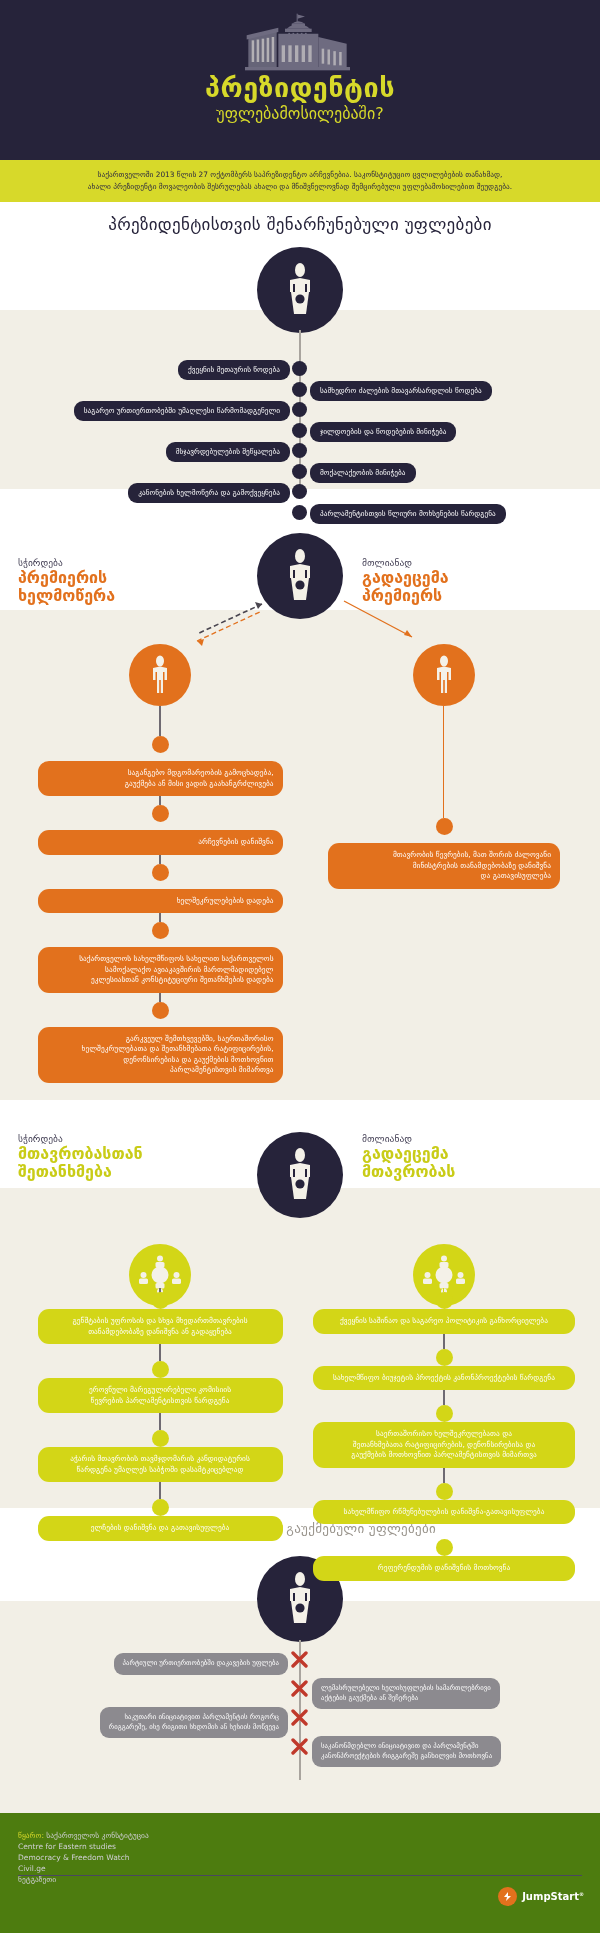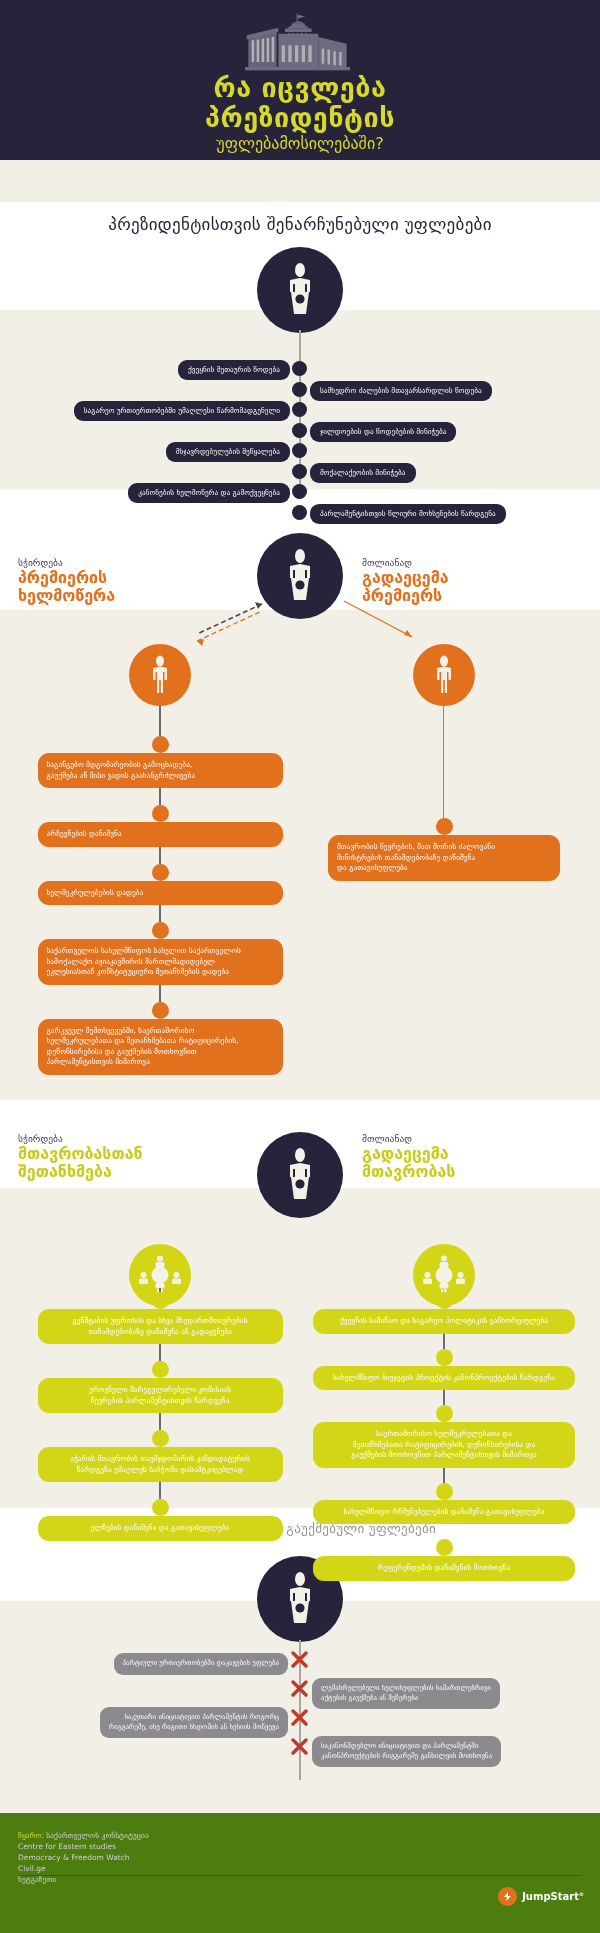--- a/index.html
+++ b/index.html
@@ -100,21 +100,21 @@
     position:absolute; width:17px; height:17px; border-radius:50%;
     background:#e2711d; z-index:4;
   }
   .dot-g {
     position:absolute; width:17px; height:17px; border-radius:50%;
     background:#d3d617; z-index:4;
   }
   .box-o {
     position:absolute; background:#e2711d; color:#fff;
     border-radius:11px; font-size:7.4px; line-height:10.5px;
-    padding:7px 9px; text-align:left; z-index:3;
+    padding:7px 9px; text-align:right; z-index:3;margin-top:8px;
   }
   .box-g {
     position:absolute; background:#d3d617; color:#fff;
     border-radius:11px; font-size:7.4px; line-height:10.5px;
     padding:7px 9px; text-align:center; z-index:3;
   }
   .sec3-white-2 {
     position:absolute; top:1100px; left:0; width:600px; height:88px;
     background:#ffffff;
   }
@@ -206,25 +206,28 @@
         <path d="M102 30 L136 38 L136 66 L102 66 Z"></path>
         <g opacity=".5" fill="#f2efe6">
           <rect x="106" y="44" width="3" height="18"></rect>
           <rect x="113" y="45" width="3" height="18"></rect>
           <rect x="120" y="47" width="3" height="17"></rect>
           <rect x="127" y="48" width="3" height="16"></rect>
         </g>
         <rect x="14" y="66" width="126" height="4"></rect>
       </g>
     </svg>
-    <div class="title-main">რა იცვლება</div>
     <div class="title-main">პრეზიდენტის</div>
     <div class="title-sub">უფლებამოსილებაში?</div>
   </div>
 
+  <div class="intro-band">
+    <div>საქართველოში 2013 წლის 27 ოქტომბერს საპრეზიდენტო არჩევნებია. საკონსტიტუციო ცვლილებების თანახმად,</div>
+    <div>ახალი პრეზიდენტი მოვალეობის შესრულებას ახალი და მნიშვნელოვნად შემცირებული უფლებამოსილებით შეუდგება.</div>
+  </div>
 
   <div class="sec1-white"></div>
   <div class="sec1-head">პრეზიდენტისთვის შენარჩუნებული უფლებები</div>
   <div class="sec1-body"></div>
 
   <div class="pres-badge" id="badge1">
     <svg width="46" height="56" viewBox="0 0 46 56">
       <ellipse cx="23" cy="8" rx="5" ry="7" fill="#f4f1e8"></ellipse>
       <path d="M13 18 L23 16 L33 18 L33 30 L30 30 L30 22 L28 22 L28 30 L18 30 L18 22 L16 22 L16 30 L13 30 Z" fill="#f4f1e8"></path>
       <path d="M14 30 L32 30 L29 52 L17 52 Z" fill="#f4f1e8"></path>

